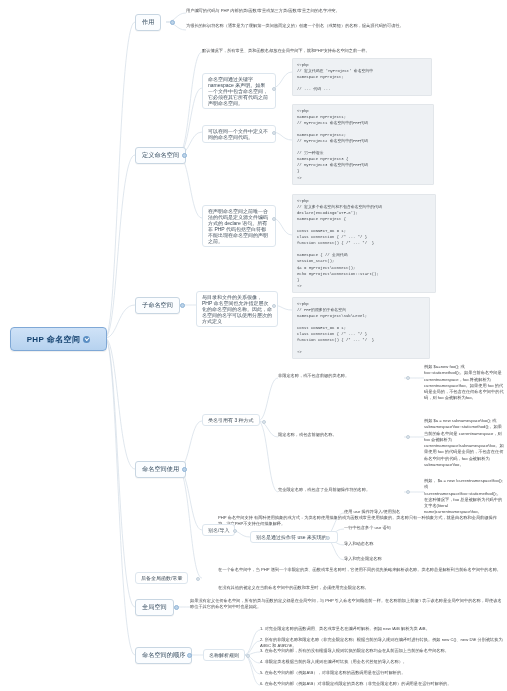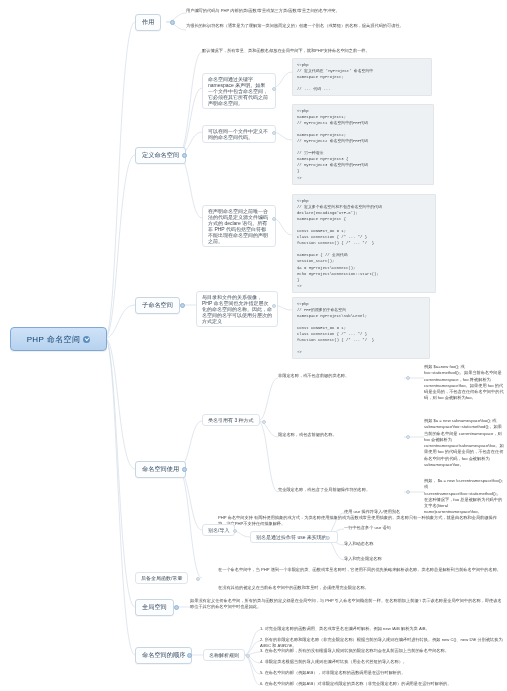--- a/index.html
+++ b/index.html
@@ -19,21 +19,21 @@
     position:absolute;
     left:10px;top:327px;
     width:95px;height:22px;
     border:1px solid #7fa8d6;
     border-radius:4px;
     background:linear-gradient(#cfe2f7,#b6d2ef);
     display:flex;align-items:center;justify-content:center;
     gap:3px;
     box-shadow:0 1px 1px rgba(0,0,0,.07);
   }
-  .root-label{font-size:8px;font-weight:normal;color:#12406e;letter-spacing:.4px;}
+  .root-label{font-size:8px;font-weight:bold;color:#12406e;letter-spacing:.4px;}
   
   .branch{
     position:absolute;
     border:1px solid #c8d6e2;
     border-radius:3px;
     background:#fbfdff;
     padding:2.5px 6px 3px 6px;
     font-size:6.2px;
     color:#2c4458;
     white-space:nowrap;

